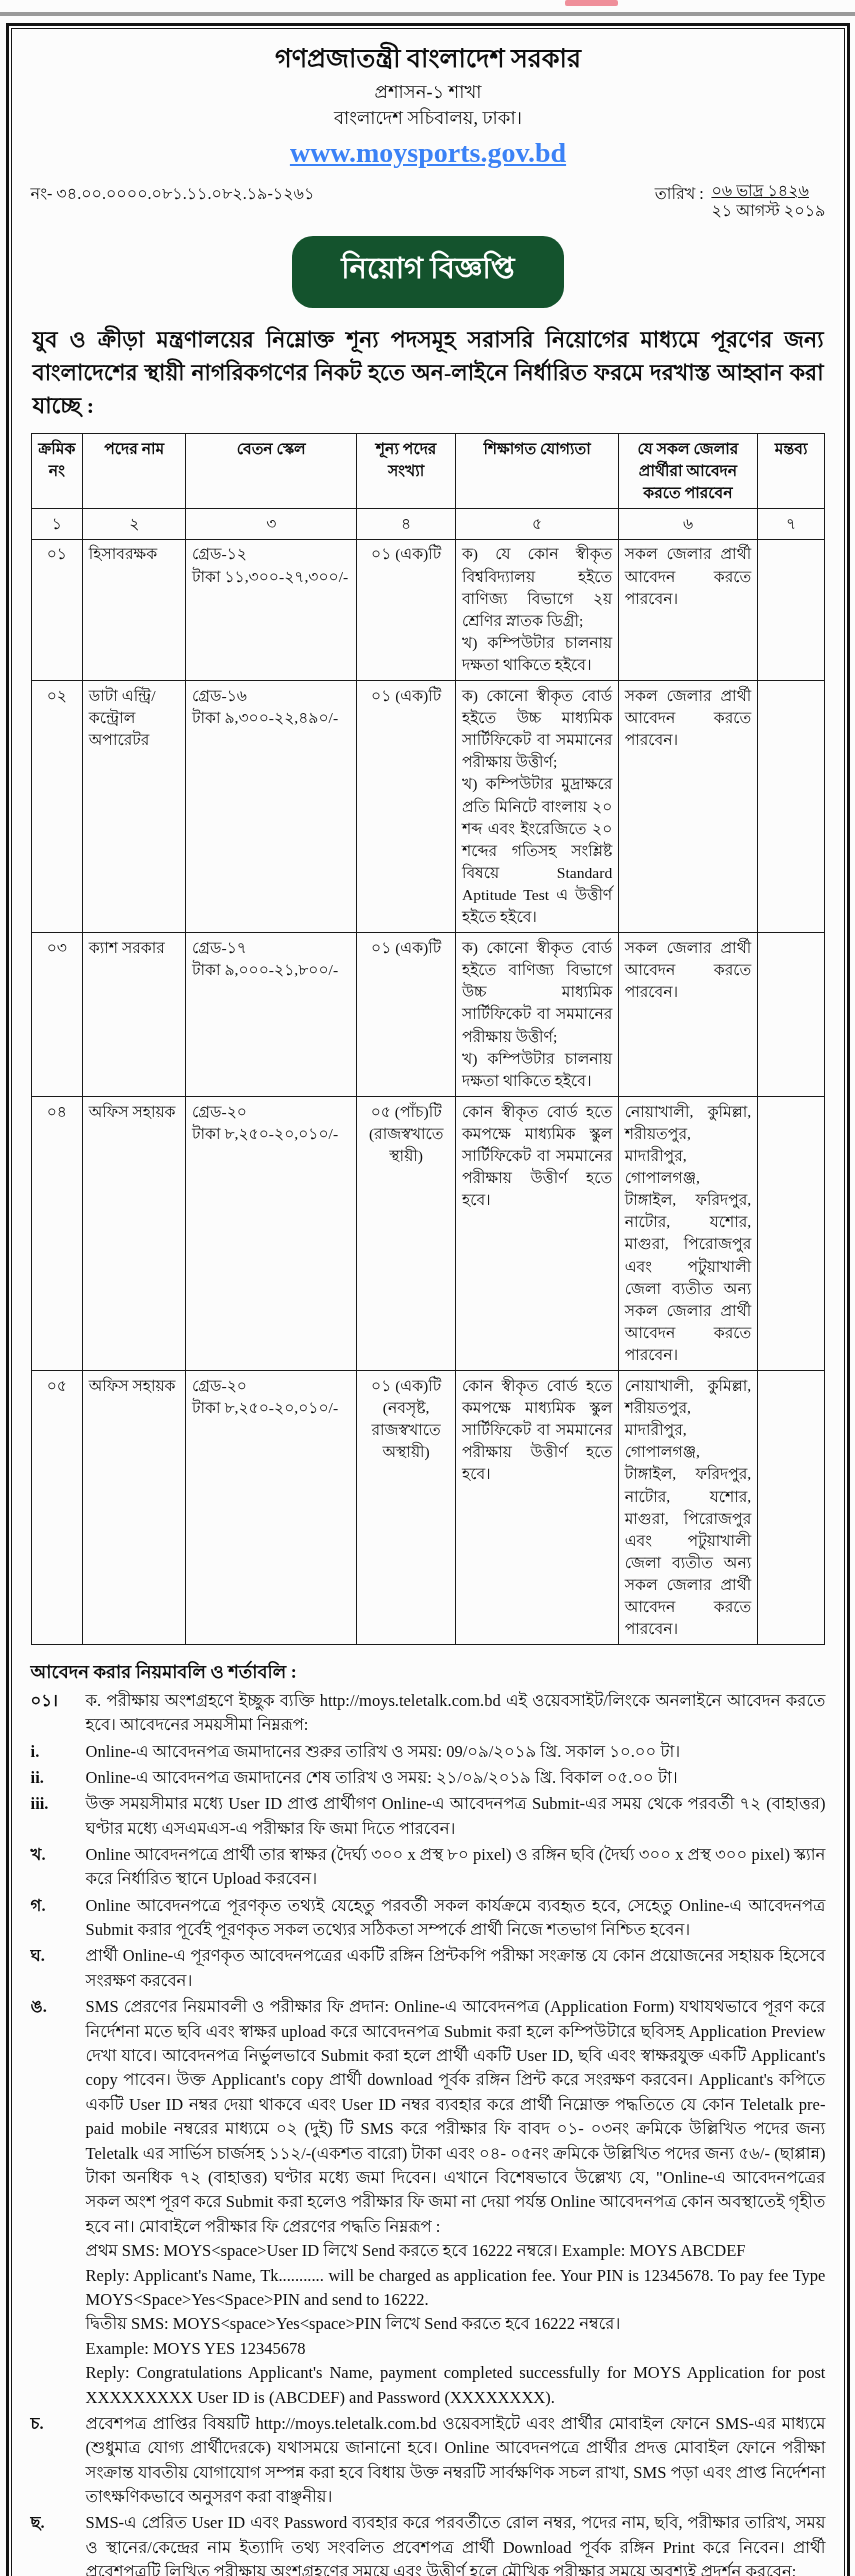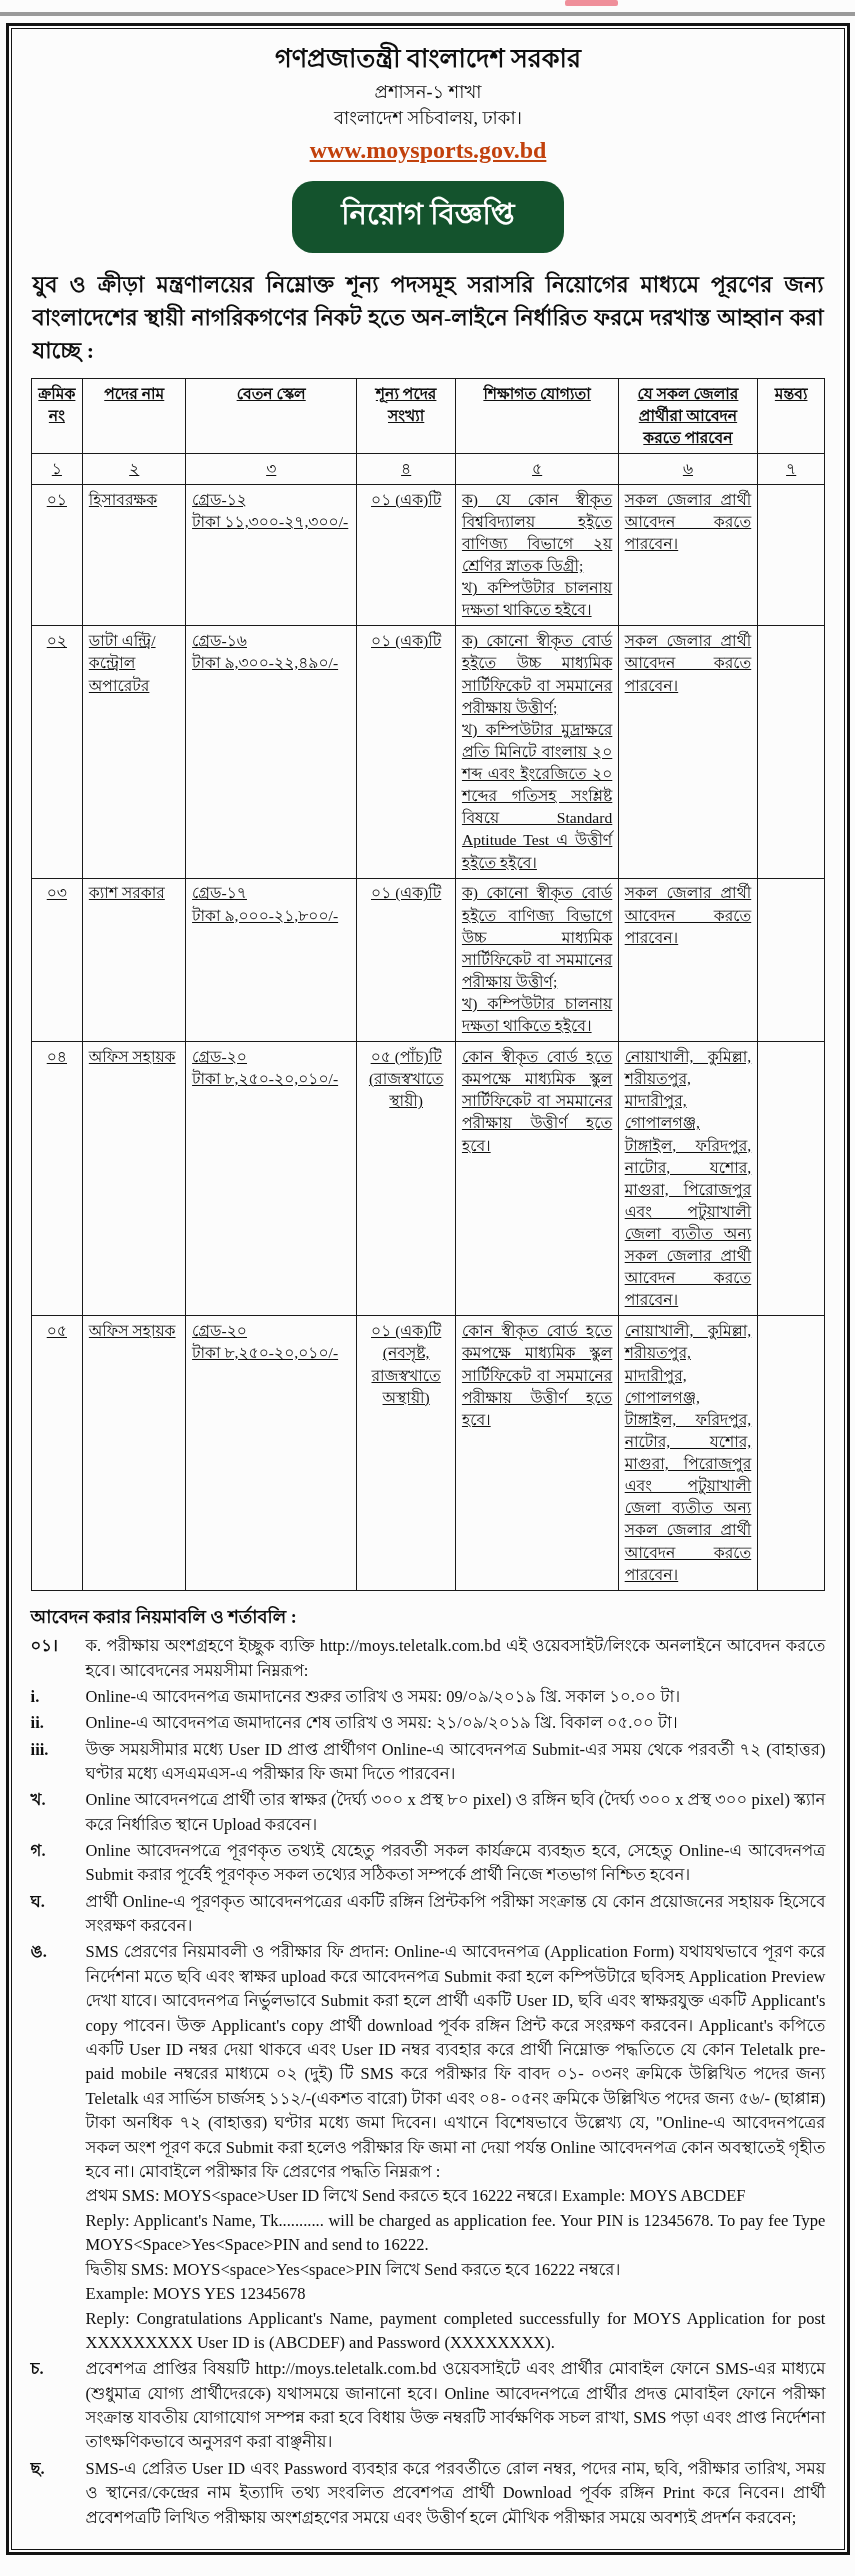--- a/index.html
+++ b/index.html
@@ -28,36 +28,36 @@
     border: 0.9px solid #131313;
     padding: 13.2px 19px 17px 19px;
     min-height: 2482px;
     display: flex; flex-direction: column;
   }
   .head { text-align: center; line-height: 1.32; }
   .head .gov   { font-size: 25.5px; font-weight: bold; }
   .head .min   { font-size: 27px; font-weight: bold; margin-top: 5.7px; }
   .head .sec   { font-size: 18px; margin-top: 5.7px; }
   .head .addr  { font-size: 18px; margin-top: 1.9px; }
-  .head .site  { font-size: 24px; font-weight: bold; text-decoration: underline; margin-top: 3.8px; display: inline-block; color: #c2410c; }
+  .head .site  { font-size: 28px; font-weight: bold; text-decoration: underline; margin-top: 3.8px; display: inline-block; color: #3b82f6; }
   .memo-row { display: flex; justify-content: space-between; align-items: flex-start; margin-top: 9.4px; font-size: 16px; }
   .date-wrap { display: flex; gap: 7.6px; align-items: flex-start; }
   .date-stack { text-align: left; line-height: 1.25; }
   .date-bn { text-decoration: underline; display: block; }
   .pill-wrap { text-align: center; margin: 15px 0 13.2px 0; }
   .pill {
     display: inline-block; background: #14532d; color: #ffffff;
     font-size: 29px; font-weight: bold; padding: 9.4px 49px 13.2px 49px;
     border-radius: 21px;
   }
   .intro { font-size: 22px; line-height: 1.5; text-align: justify; margin: 1.9px 1.9px 11.3px 1.9px; font-weight: bold; }
 
   table.jobs { width: 100%; border-collapse: collapse; table-layout: fixed; font-size: 15.6px; }
   table.jobs th, table.jobs td {
-    border: 1.9px solid #1a1a1a; padding: 3.8px 5.7px; vertical-align: top; line-height: 1.42; text-decoration: underline;
+    border: 1.9px solid #1a1a1a; padding: 3.8px 5.7px; vertical-align: top; line-height: 1.42;
   }
   table.jobs th { font-weight: bold; text-align: center; }
   .c-sl { width: 6.5%; text-align: center; }
   .c-post { width: 13%; }
   .c-scale { width: 21.5%; }
   .c-vac { width: 12.5%; text-align: center; }
   .c-qual { width: 20.5%; text-align: justify; }
   .c-dist { width: 17.5%; text-align: justify; }
   .c-rem { width: 8.5%; }
   .numrow td { text-align: center; padding: 1.9px; }
@@ -78,20 +78,30 @@
 <div class="doc">
   <div class="doc-inner">
 
     <div class="head">
       <div class="gov">গণপ্রজাতন্ত্রী বাংলাদেশ সরকার</div>
       <div class="sec">প্রশাসন-১ শাখা</div>
       <div class="addr">বাংলাদেশ সচিবালয়, ঢাকা।</div>
       <div><span class="site">www.moysports.gov.bd</span></div>
     </div>
 
+    <div class="memo-row">
+      <div>নং- ৩৪.০০.০০০০.০৮১.১১.০৮২.১৯-১২৬১</div>
+      <div class="date-wrap">
+        <span>তারিখ :</span>
+        <span class="date-stack">
+          <span class="date-bn">০৬ ভাদ্র ১৪২৬</span>
+          <span>২১ আগস্ট ২০১৯</span>
+        </span>
+      </div>
+    </div>
 
     <div class="pill-wrap">
       <span class="pill">নিয়োগ বিজ্ঞপ্তি</span>
     </div>
 
     <p class="intro">যুব ও ক্রীড়া মন্ত্রণালয়ের নিম্নোক্ত শূন্য পদসমূহ সরাসরি নিয়োগের মাধ্যমে পূরণের জন্য বাংলাদেশের স্থায়ী নাগরিকগণের নিকট হতে অন-লাইনে নির্ধারিত ফরমে দরখাস্ত আহ্বান করা যাচ্ছে :</p>
 
     <table class="jobs">
       <tbody>
           <tr>

